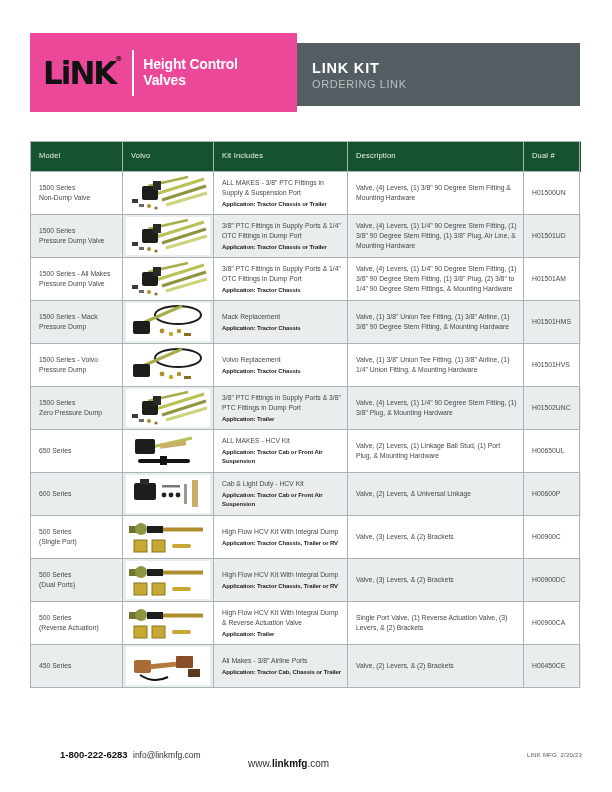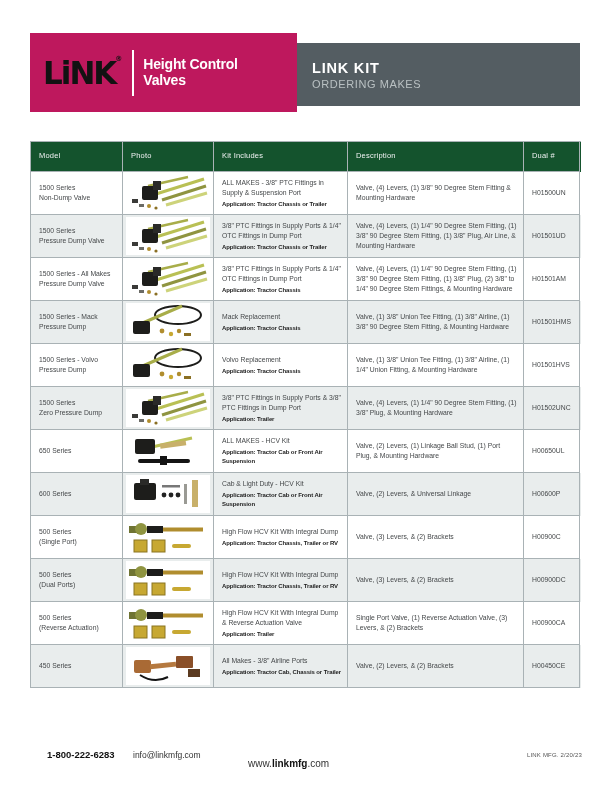--- a/index.html
+++ b/index.html
@@ -43,48 +43,48 @@
     display:flex;flex-direction:column;justify-content:center;
     padding:4px 6px 4px 8px;min-height:43px;
   }
   .model-cell{white-space:pre-line;}
   .part-cell{padding-left:6px;}
   .photo-cell{align-items:center;padding:2px !important;}
   .photo-box{width:84px;height:38px;background:#ffffff;display:flex;align-items:center;justify-content:center;}
   .desc-app{font-weight:bold;color:#1c1c1c;font-size:6px;margin-top:2px;letter-spacing:-.1px;}
   
   .footer{position:absolute;left:0;top:746px;width:612px;height:20px;}
-  .footer-phone{position:absolute;left:47px;top:3px;font-weight:bold;font-size:9.5px;color:#111;}
+  .footer-phone{position:absolute;left:60px;top:3px;font-weight:bold;font-size:9.5px;color:#111;}
   .footer-email{position:absolute;left:133px;top:4px;font-size:8.5px;color:#333;}
   .footer-web{position:absolute;left:248px;top:12px;font-size:10px;color:#333;}
   .footer-web b{color:#111;}
   .footer-rev{position:absolute;right:30px;top:6px;font-size:6px;color:#555;letter-spacing:.2px;}
 </style>
 </head>
 <body>
 
 <div class="page">
 
-  <div class="brand-box" id="brand-box" style="background: #be185d;">
+  <div class="brand-box" id="brand-box" style="background: #ec4899;">
     <span class="logo-text"><span>LiNK</span><span class="logo-reg">®</span></span>
     <span class="logo-divider"></span>
     <span class="brand-tagline">
       <div>Height Control</div>
       <div>Valves</div>
     </span>
   </div>
   <div class="banner" id="banner" style="background: rgb(84, 93, 98);">
     <div class="banner-title">LINK KIT</div>
-    <div class="banner-subtitle" id="banner-subtitle" style="color: rgb(185, 192, 194);">ORDERING MAKES</div>
+    <div class="banner-subtitle" id="banner-subtitle" style="color: rgb(185, 192, 194);">ORDERING LINK</div>
   </div>
 
   <div class="kit-table">
     <div class="t-head" id="t-head" style="background: #14532d;">
       <div class="h-cell">Model</div>
-      <div class="h-cell">Photo</div>
+      <div class="h-cell">Volvo</div>
       <div class="h-cell">Kit Includes</div>
       <div class="h-cell">Description</div>
       <div class="h-cell">Dual #</div>
     </div>
     <div id="t-body">
   <div class="t-row">
     <div class="model-cell">1500 Series
 Non-Dump Valve</div>
     <div class="photo-cell">
       <div class="photo-box">

